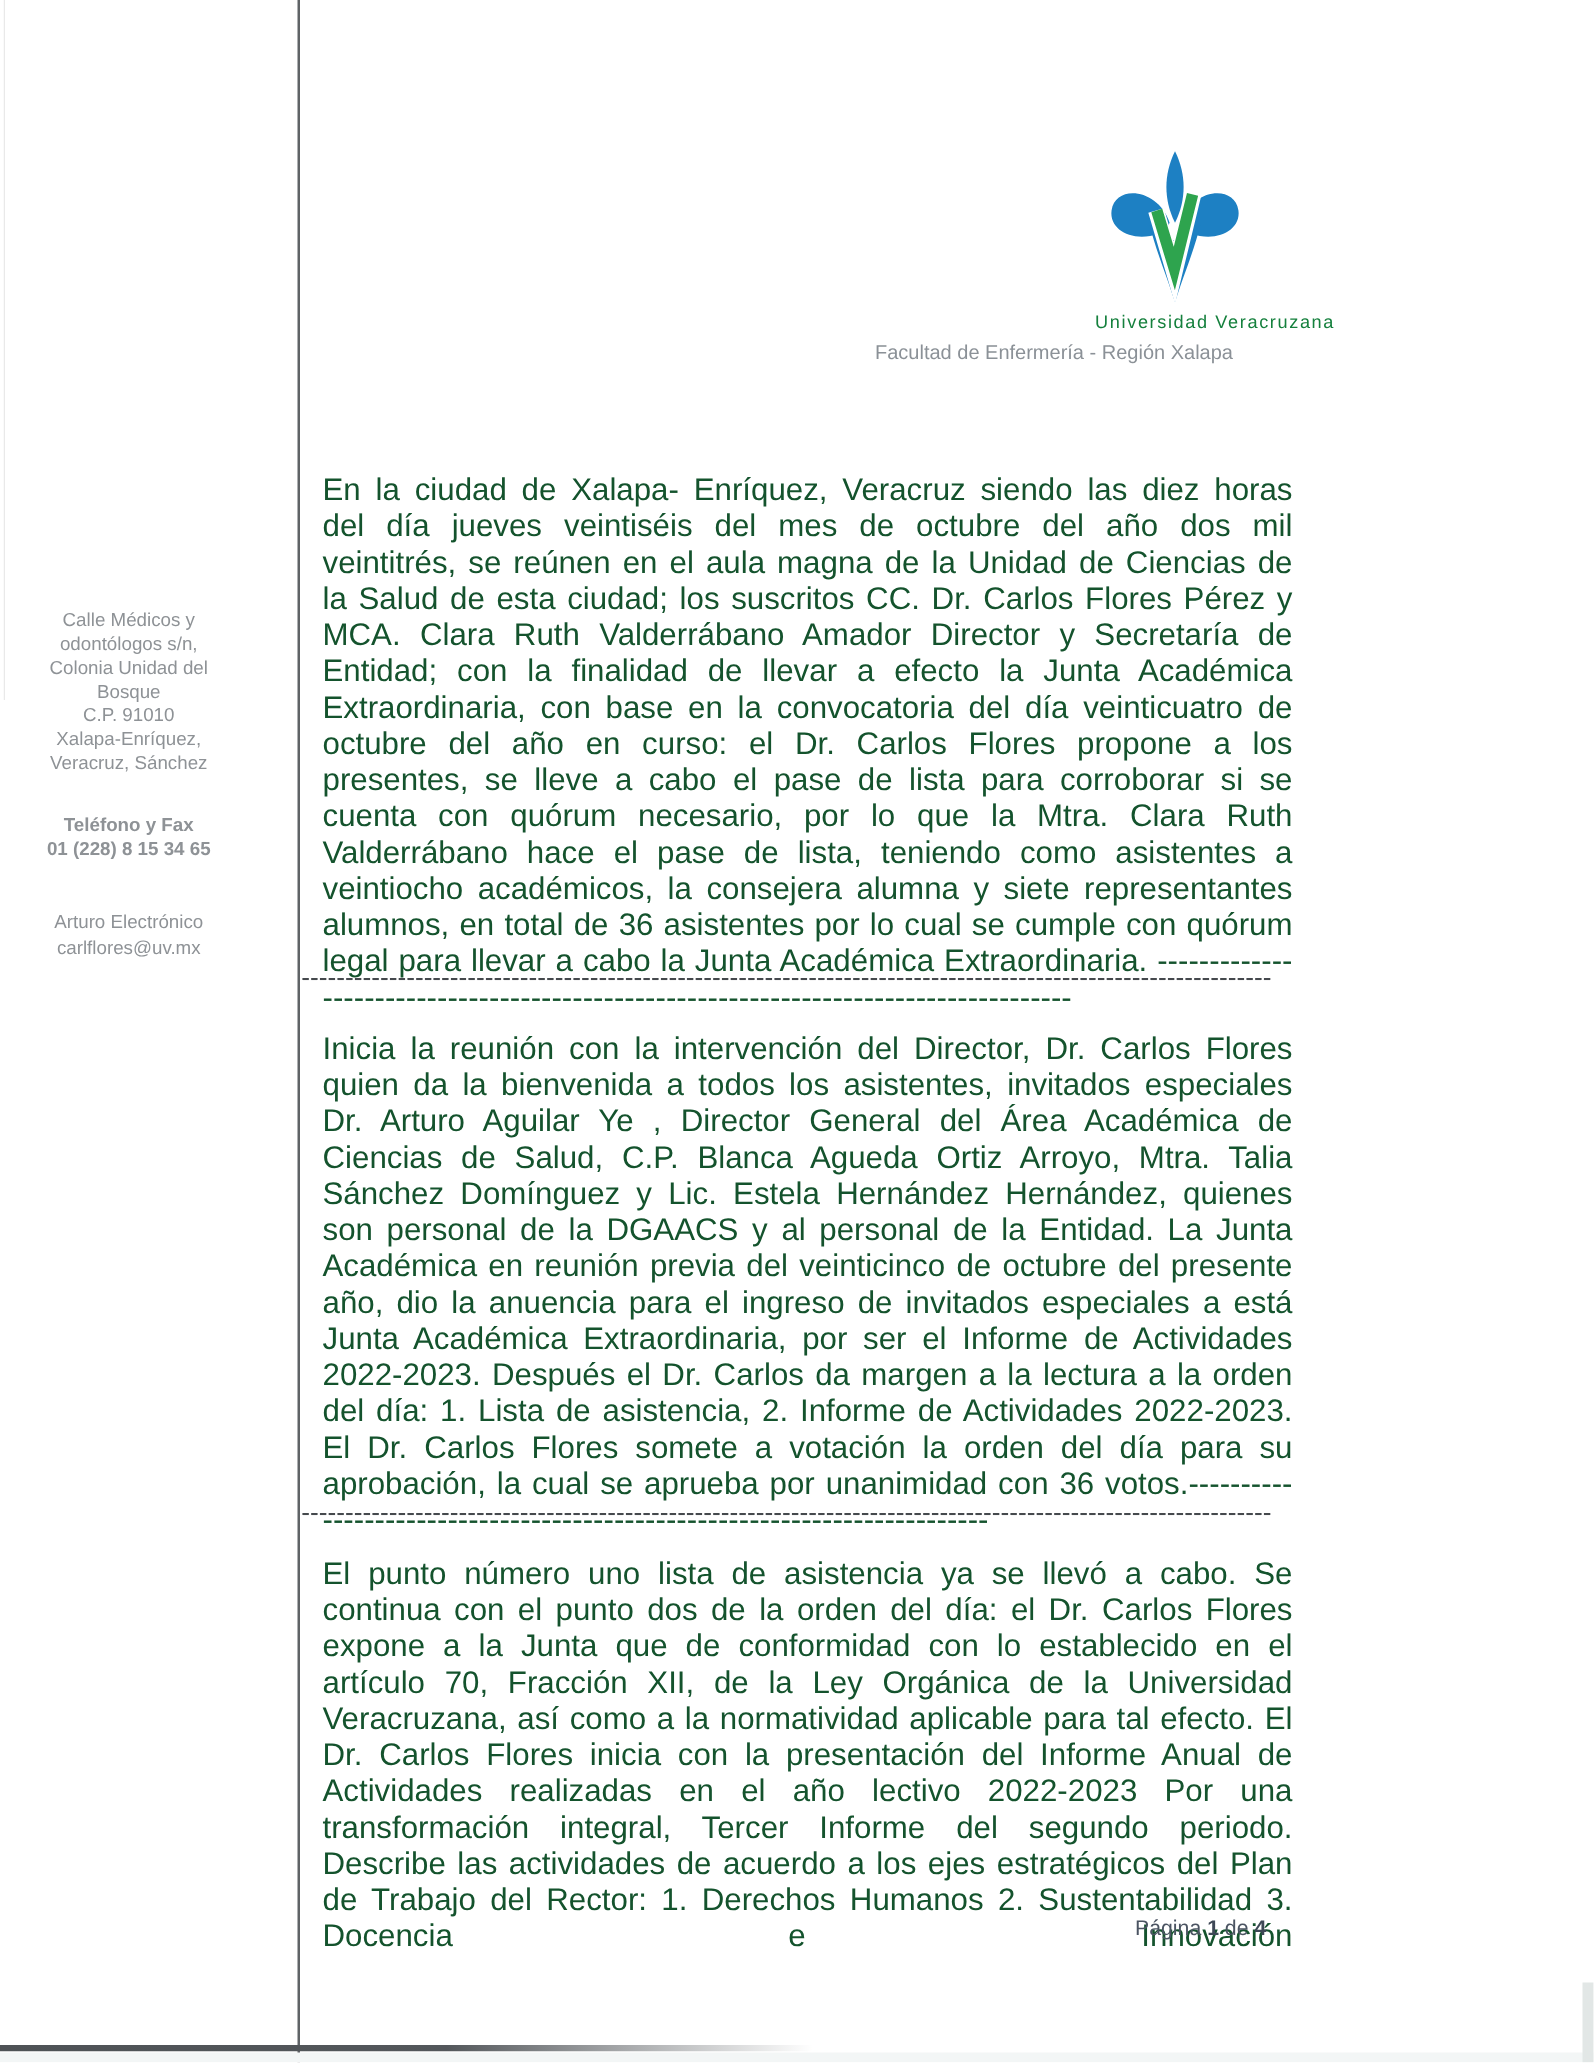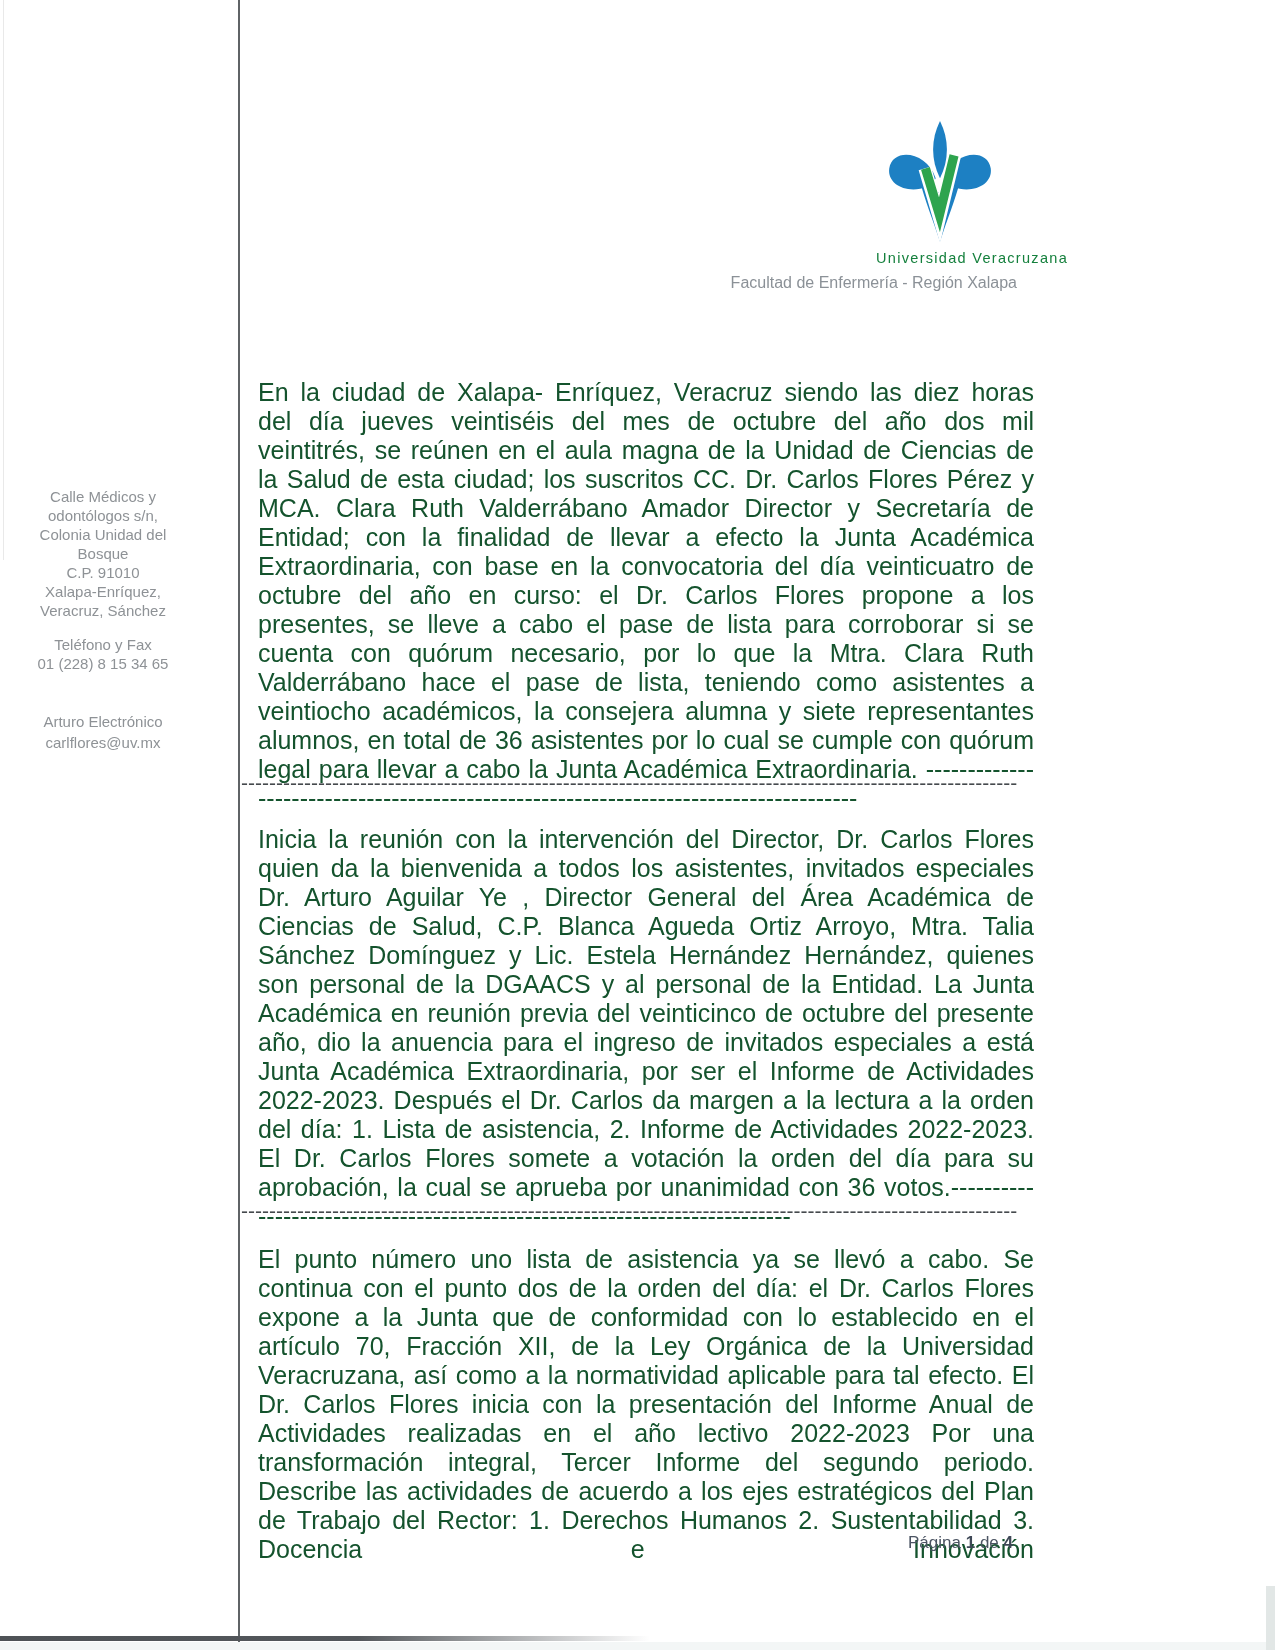--- a/index.html
+++ b/index.html
@@ -15,29 +15,29 @@
   .page-edge-left{position:absolute;left:3px;top:0;width:1px;height:560px;background:#e9e9e9;}
   
   .logo{position:absolute;left:886px;top:116px;width:108px;height:134px;}
   .uni-name{
     position:absolute;left:812px;top:250px;width:256px;
     text-align:right;font-size:14.5px;letter-spacing:1.3px;
     color:#15803d;white-space:nowrap;
   }
   .fac-name{
     position:absolute;left:700px;top:274px;width:317px;
-    text-align:right;font-size:16px;color:#8b9197;white-space:nowrap;
+    font-size:16px;color:#8b9197;white-space:nowrap;
   }
   
   .contact{
     position:absolute;left:14px;top:487px;width:178px;
     text-align:center;font-size:15px;line-height:19px;color:#8e9296;
   }
   .contact .grp1{margin-top:18px;}
-  .contact .grp2{margin-top:15px;}
+  .contact .grp2{margin-top:31px;font-weight:bold;}
   .contact .grp3{margin-top:38px;line-height:21px;}
   
   .para{
     position:absolute;left:241px;width:776px;margin:17px;
     font-size:25px;line-height:29px;color:#14532d;
     text-align:justify;word-spacing:1px;
   }
   .p1{top:361px;}
   .p2{top:808px;}
   .p3{top:1228px;text-align-last:justify;}

